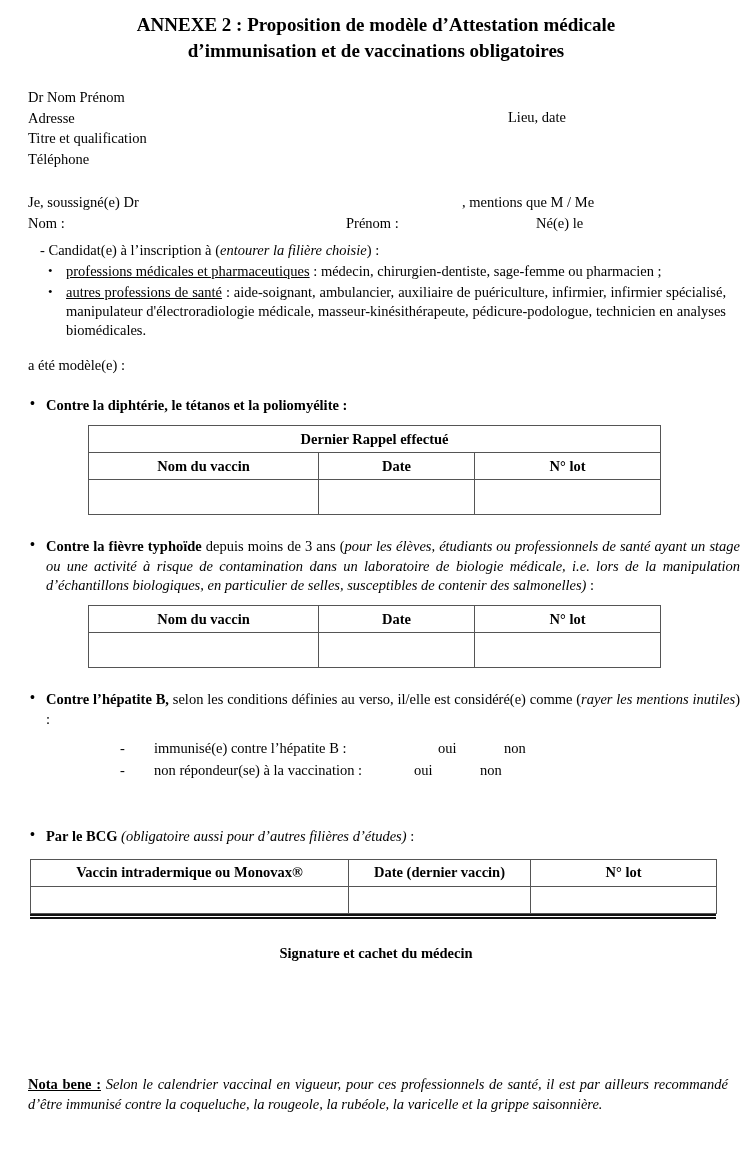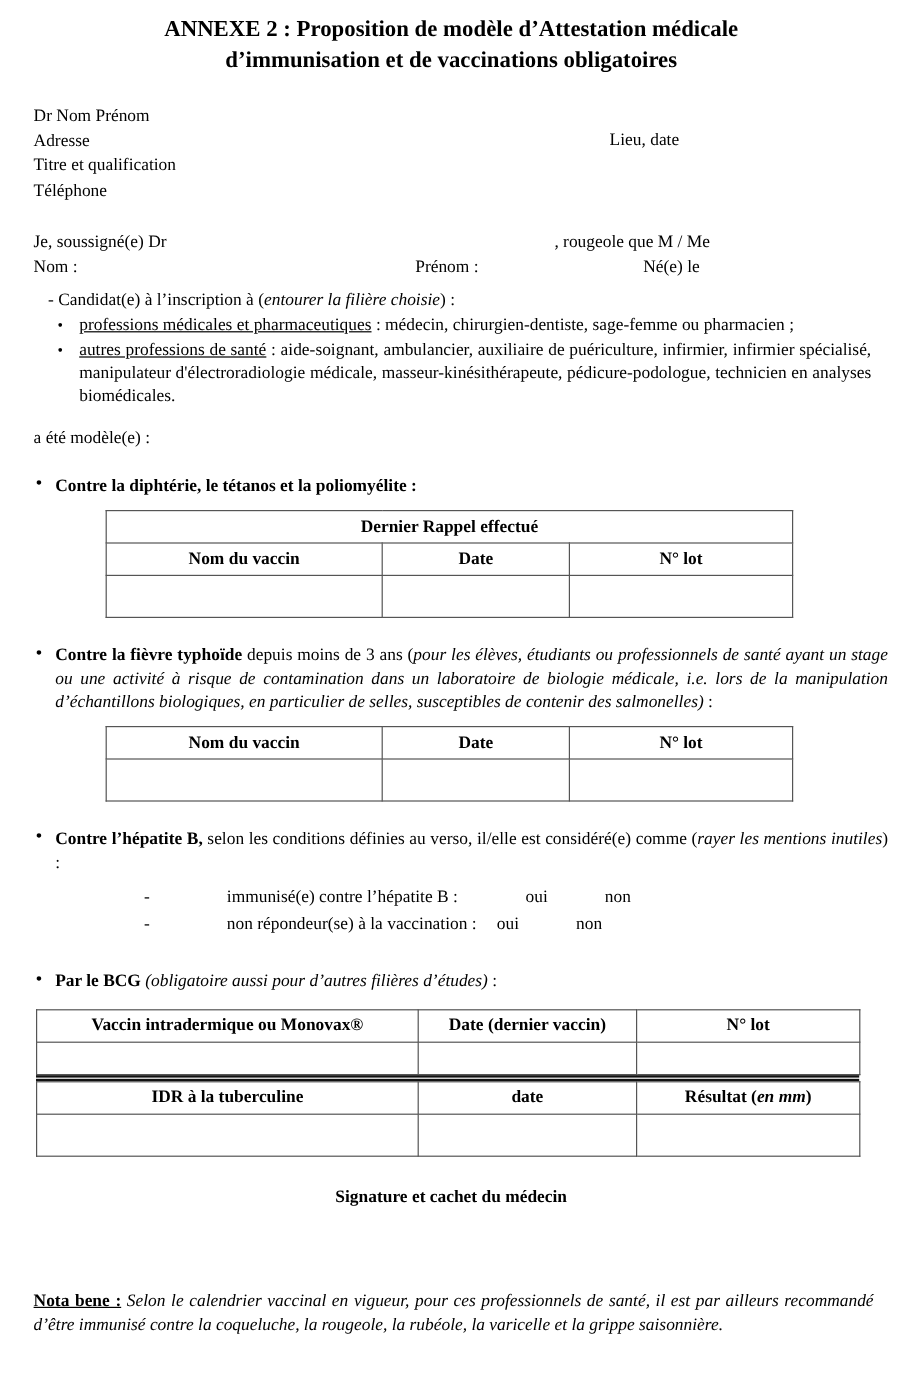--- a/index.html
+++ b/index.html
@@ -158,21 +158,21 @@
     box-sizing: border-box;
   }
 
   
   .hep-opts {
     margin: 8px 0 0 120px;
     line-height: 1.55;
   }
   .hep-row { position: relative; height: 22px; }
   .hep-dash { position: absolute; left: 0; }
-  .hep-label { position: absolute; left: 34px; margin-left: 35px; }
+  .hep-label { position: absolute; left: 34px; }
   .hep-oui { position: absolute; left: 318px; }
   .hep-non { position: absolute; left: 384px; }
   .hep-row.r2 .hep-oui { left: 294px; }
   .hep-row.r2 .hep-non { left: 360px; }
 
   
   .signature {
     text-align: center;
     font-weight: bold;
     margin: 26px 0 0 0;
@@ -208,21 +208,21 @@
     <span class="lh-line">Dr Nom Prénom</span>
     <span class="lh-line">Adresse</span>
     <span class="lh-line">Titre et qualification</span>
     <span class="lh-line">Téléphone</span>
     <span class="lieu-date">Lieu, date</span>
   </div>
 
   <div class="identity">
     <div class="id-row">
       <span class="id-a">Je, soussigné(e) Dr</span>
-      <span class="id-b">, rougeole que M / Me</span>
+      <span class="id-b">, mentions que M / Me</span>
     </div>
     <div class="id-row">
       <span class="id-a">Nom :</span>
       <span class="id-c">Prénom :</span>
       <span class="id-d">Né(e)  le</span>
     </div>
   </div>
 
   <div class="candidat">
     <div class="dash-item"><span>- Candidat(e) à l’inscription à (</span><span class="it">entourer la filière choisie</span><span>) :</span></div>
@@ -294,21 +294,21 @@
       <span class="hep-non">non</span>
     </div>
     <div class="hep-row r2">
       <span class="hep-dash">-</span>
       <span class="hep-label">non répondeur(se) à la vaccination :</span>
       <span class="hep-oui">oui</span>
       <span class="hep-non">non</span>
     </div>
   </div>
 
-  <div class="sec-head" style="margin-top:28px;font-family:Liberation Serif, serif;">
+  <div class="sec-head" style="margin-top:46px;font-family:Liberation Serif, serif;">
     <span class="hd">Par le BCG</span><span class="it"> (obligatoire aussi pour d’autres filières d’études)</span><span> :</span>
   </div>
 
   <table class="form tbl-wide">
     <colgroup>
         <col class="c1">
         <col class="c2">
         <col class="c3">
       </colgroup>
     <tbody>
@@ -320,39 +320,20 @@
     <tr>
       <td class="blank" style="height:26px"></td>
       <td class="blank" style="height:26px"></td>
       <td class="blank" style="height:26px"></td>
     </tr>
   </tbody>
     </table>
 
   <div class="dbl-sep"></div>
 
-  <table class="form tbl-wide" style="margin-top:0;">
-    <colgroup>
-        <col class="c1">
-        <col class="c2">
-        <col class="c3">
-      </colgroup>
-    <tbody>
-        <tr>
-      <th>IDR à la tuberculine</th>
-      <th>date</th>
-      <th><span>Résultat (</span><span class="it">en mm</span><span>)</span></th>
-    </tr>
-    <tr>
-      <td class="blank"></td>
-      <td class="blank"></td>
-      <td class="blank"></td>
-    </tr>
-  </tbody>
-    </table>
 
   <div class="signature">Signature et cachet du médecin</div>
 
   <div class="nota">
     <span class="nb-label">Nota bene :</span><span> Selon le calendrier vaccinal en vigueur, pour ces professionnels de santé, il est par ailleurs recommandé d’être immunisé contre la coqueluche, la rougeole, la rubéole, la varicelle et la grippe saisonnière.</span>
   </div>
 
 </div>
 
 </body></html>

